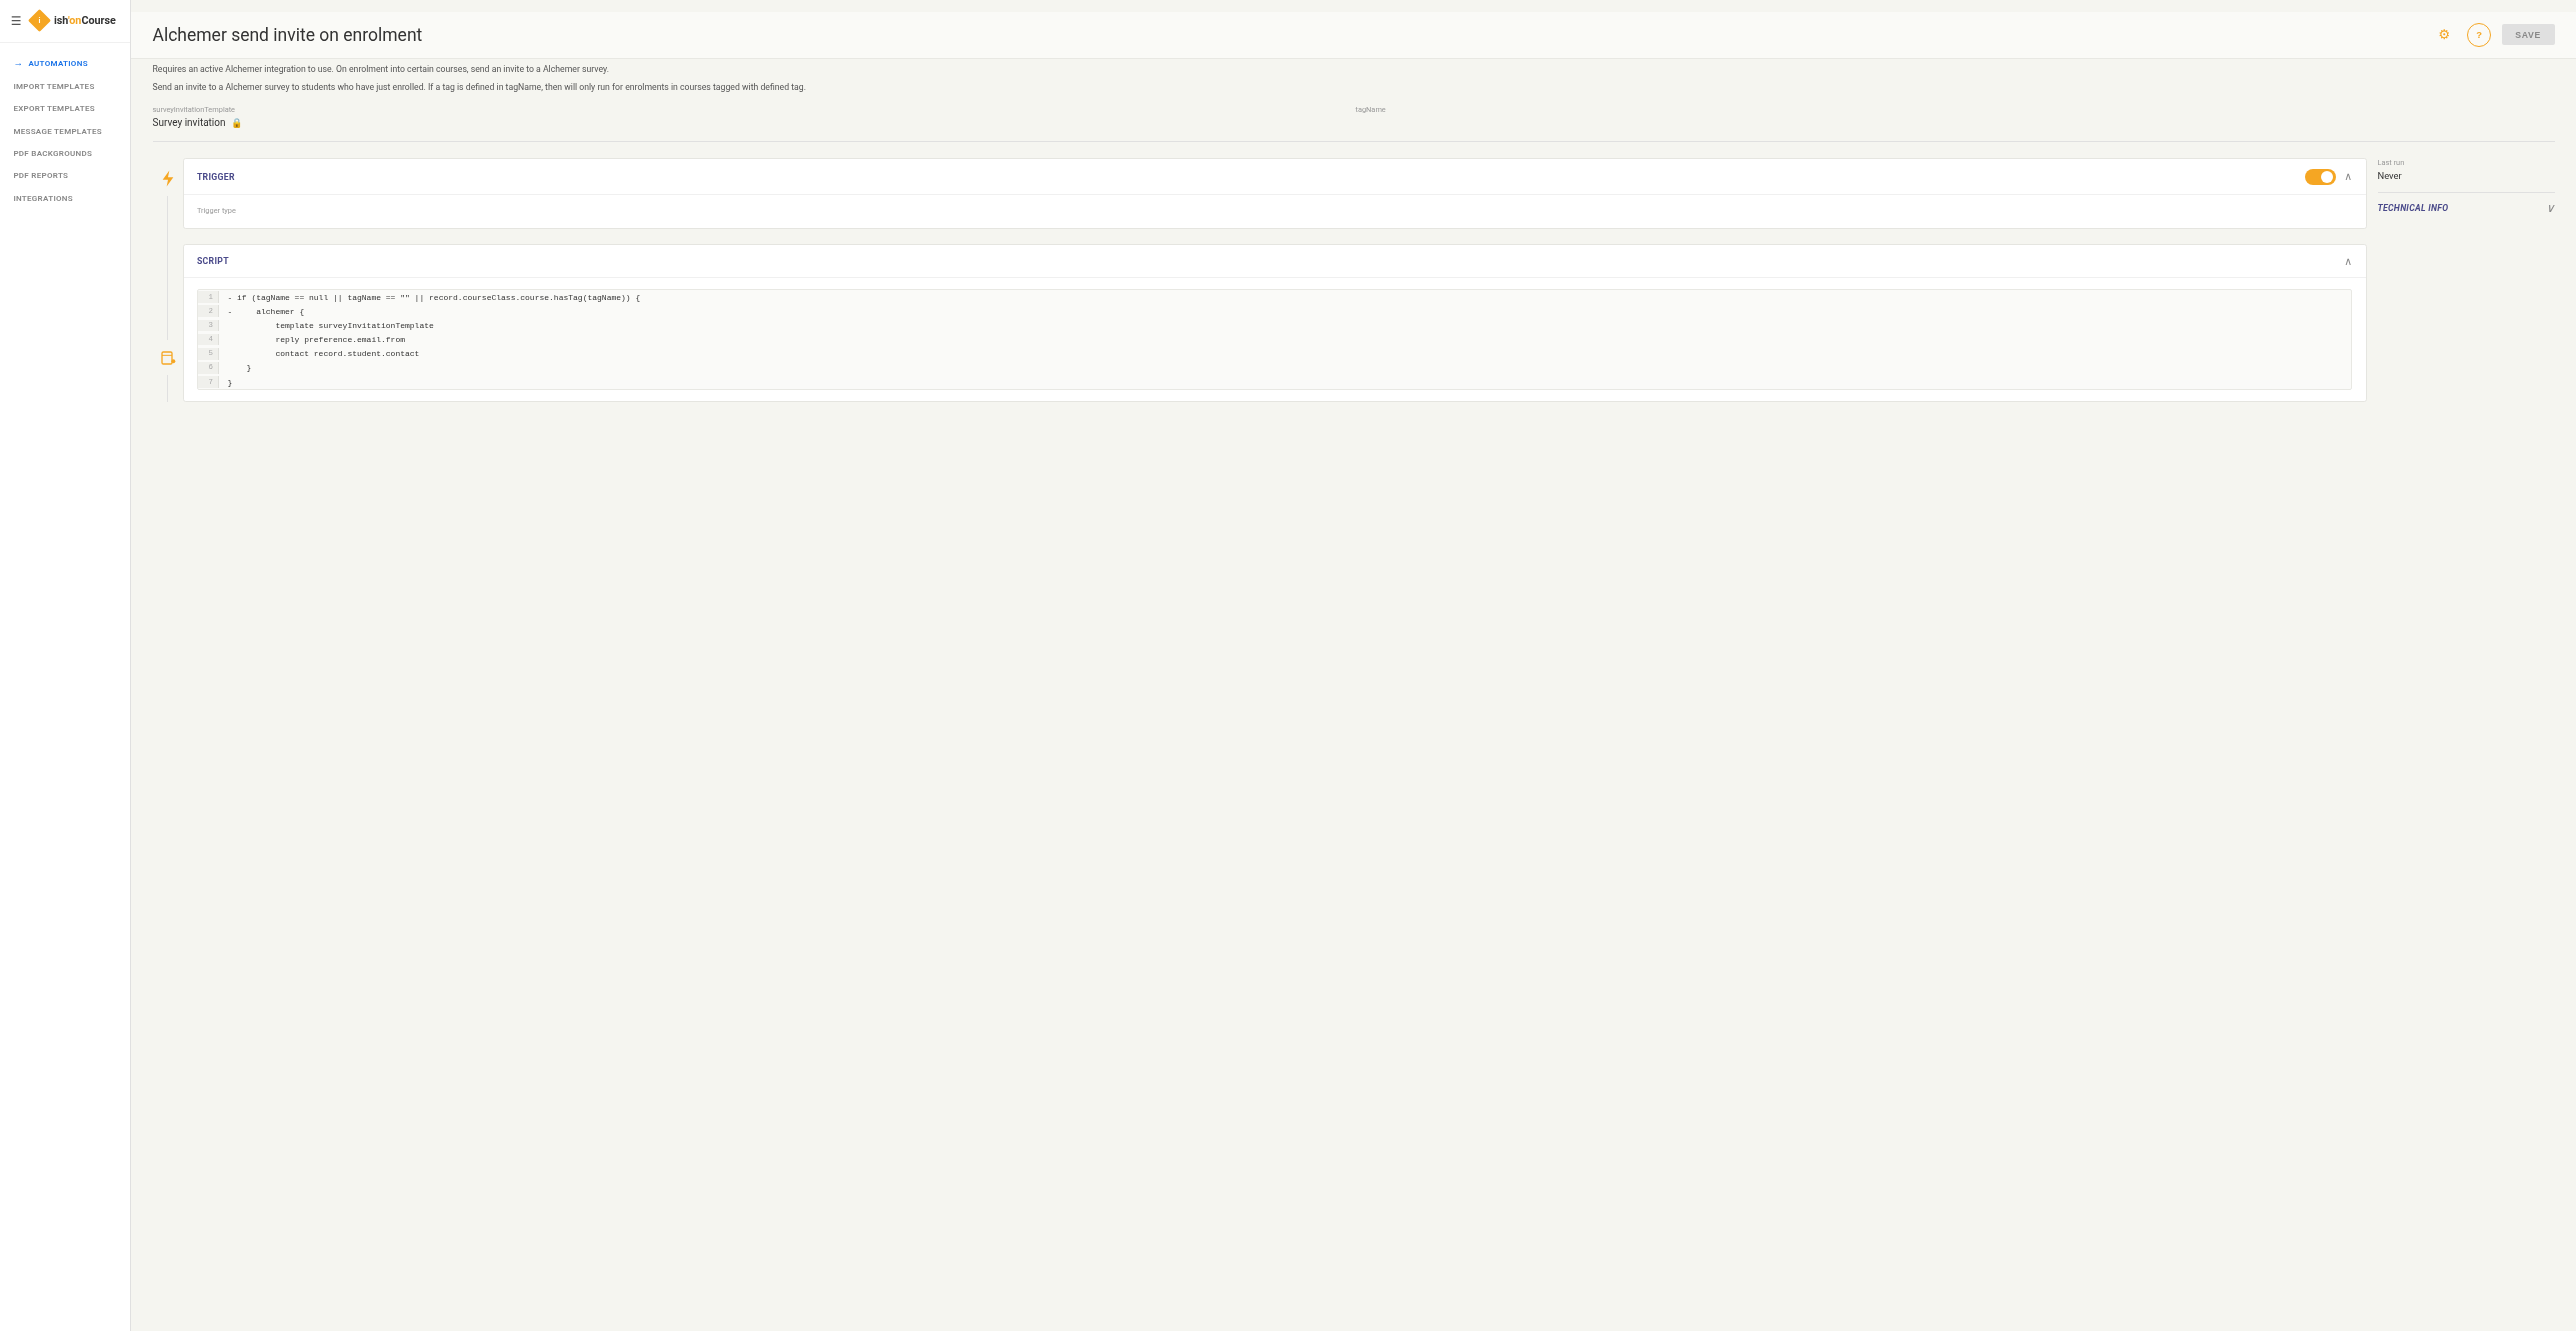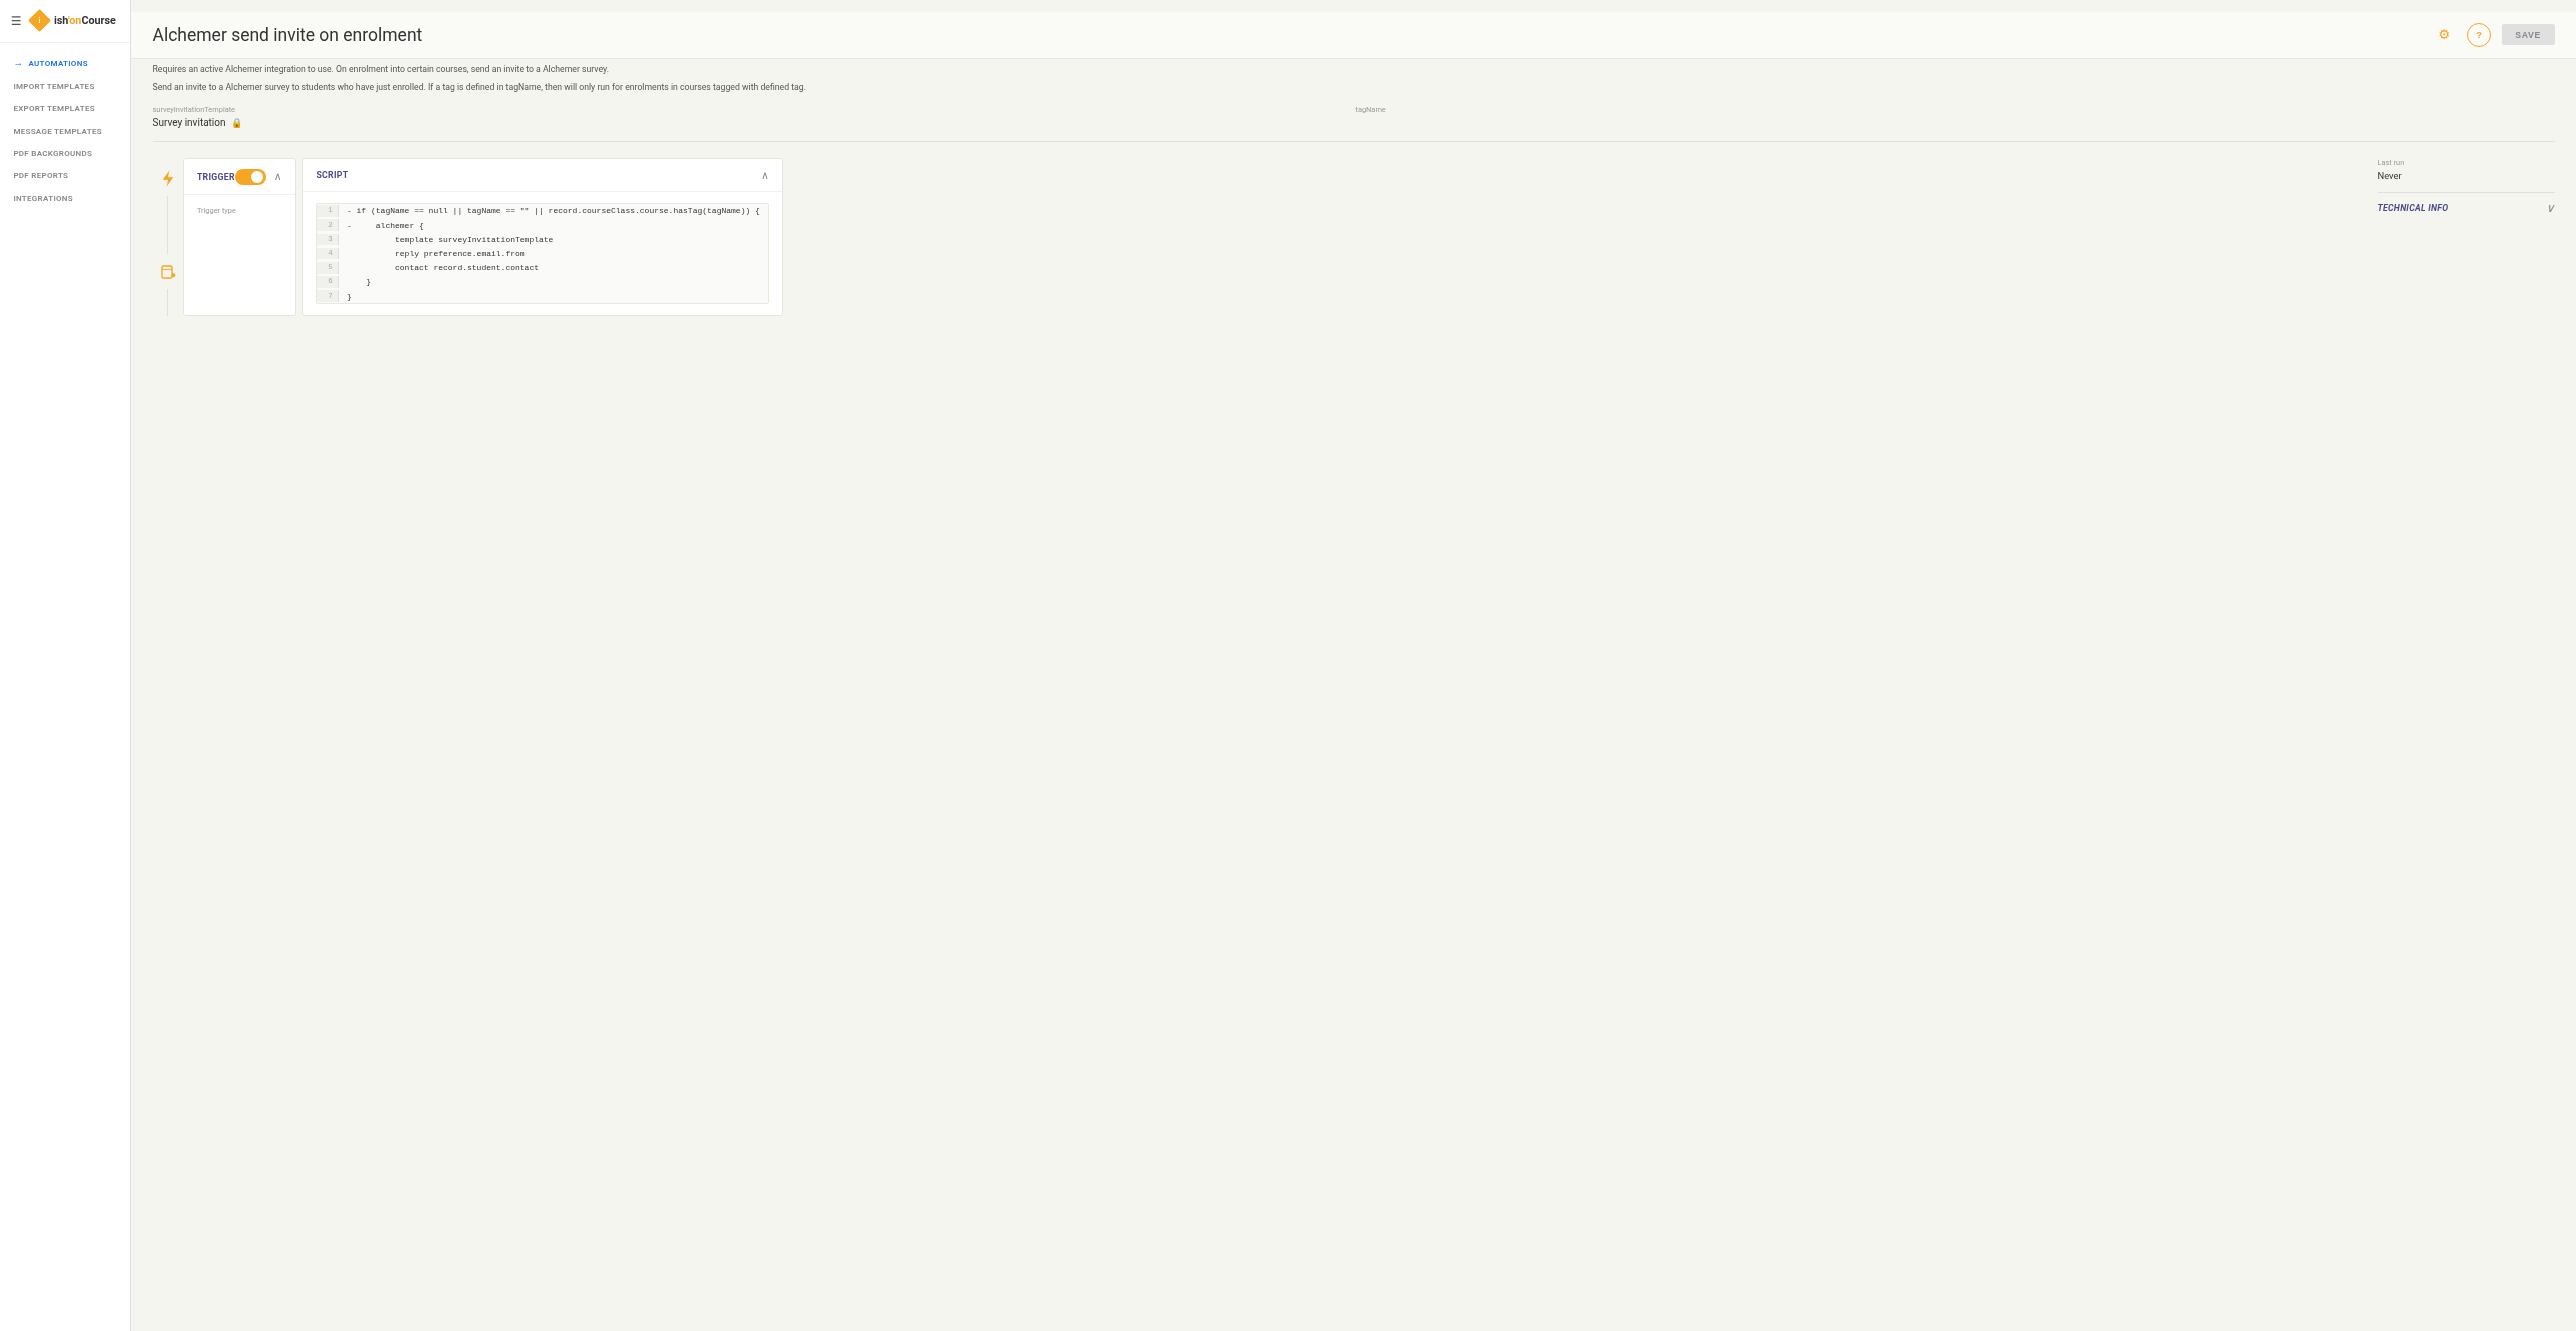--- a/index.html
+++ b/index.html
@@ -385,21 +385,21 @@
         <div style="width:24px;height:24px;display:flex;align-items:center;justify-content:center;font-size:13.4px;color:#f5a623;">
           <svg width="16" height="16" viewBox="0 0 24 24" fill="none">
             <rect x="3" y="3" width="15" height="18" rx="2" stroke="#f5a623" stroke-width="2" fill="none"></rect>
             <circle cx="20" cy="17" r="3" fill="#f5a623"></circle>
             <line x1="3" y1="8" x2="18" y2="8" stroke="#f5a623" stroke-width="1.5"></line>
           </svg>
         </div>
         <div style="width:1.3px;background:#e0e0e0;height:27px;margin-top:5.4px;"></div>
       </div>
 
-      <div style="flex:1;display:flex;flex-direction:row;gap:6px;">
+      <div style="flex:1;display:flex;flex-direction:column;gap:15px;">
 
         <div class="card">
           <div class="card-header">
             <span class="card-title">TRIGGER</span>
             <div class="card-controls">
               <label class="toggle">
                 <input type="checkbox" checked="" style="">
                 <span class="toggle-slider"></span>
               </label>
               <span class="chevron-icon">∧</span>

